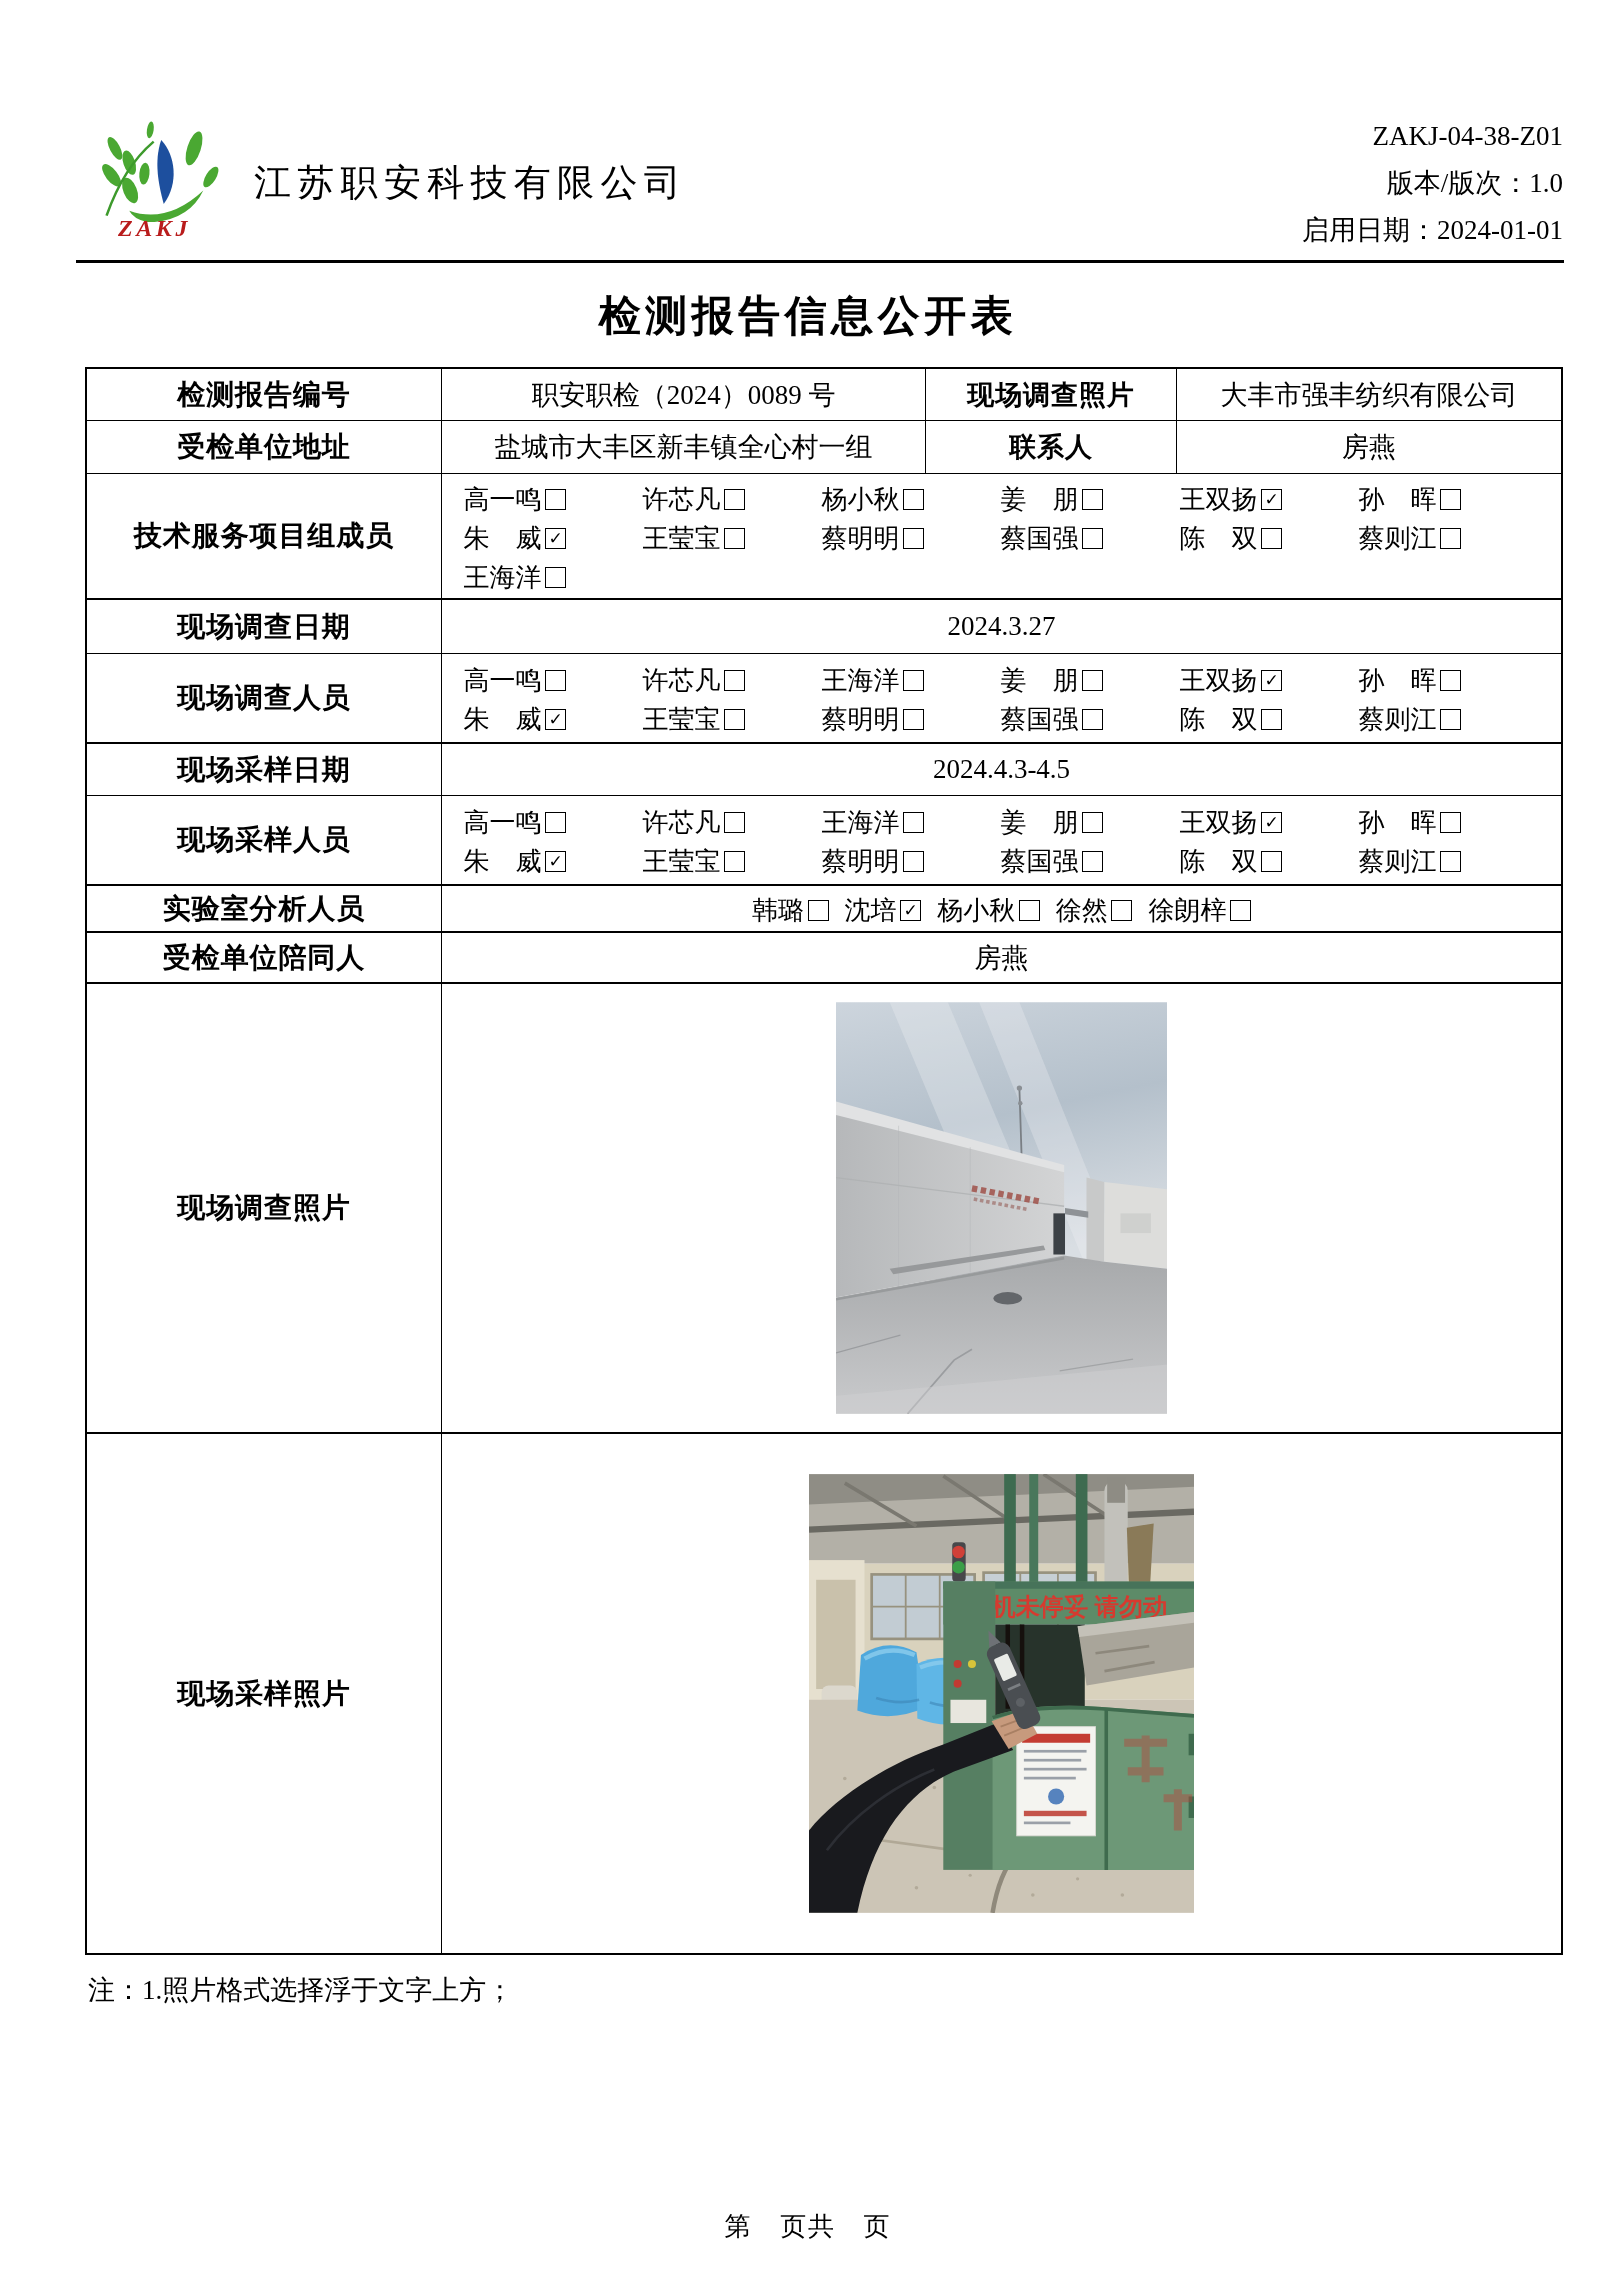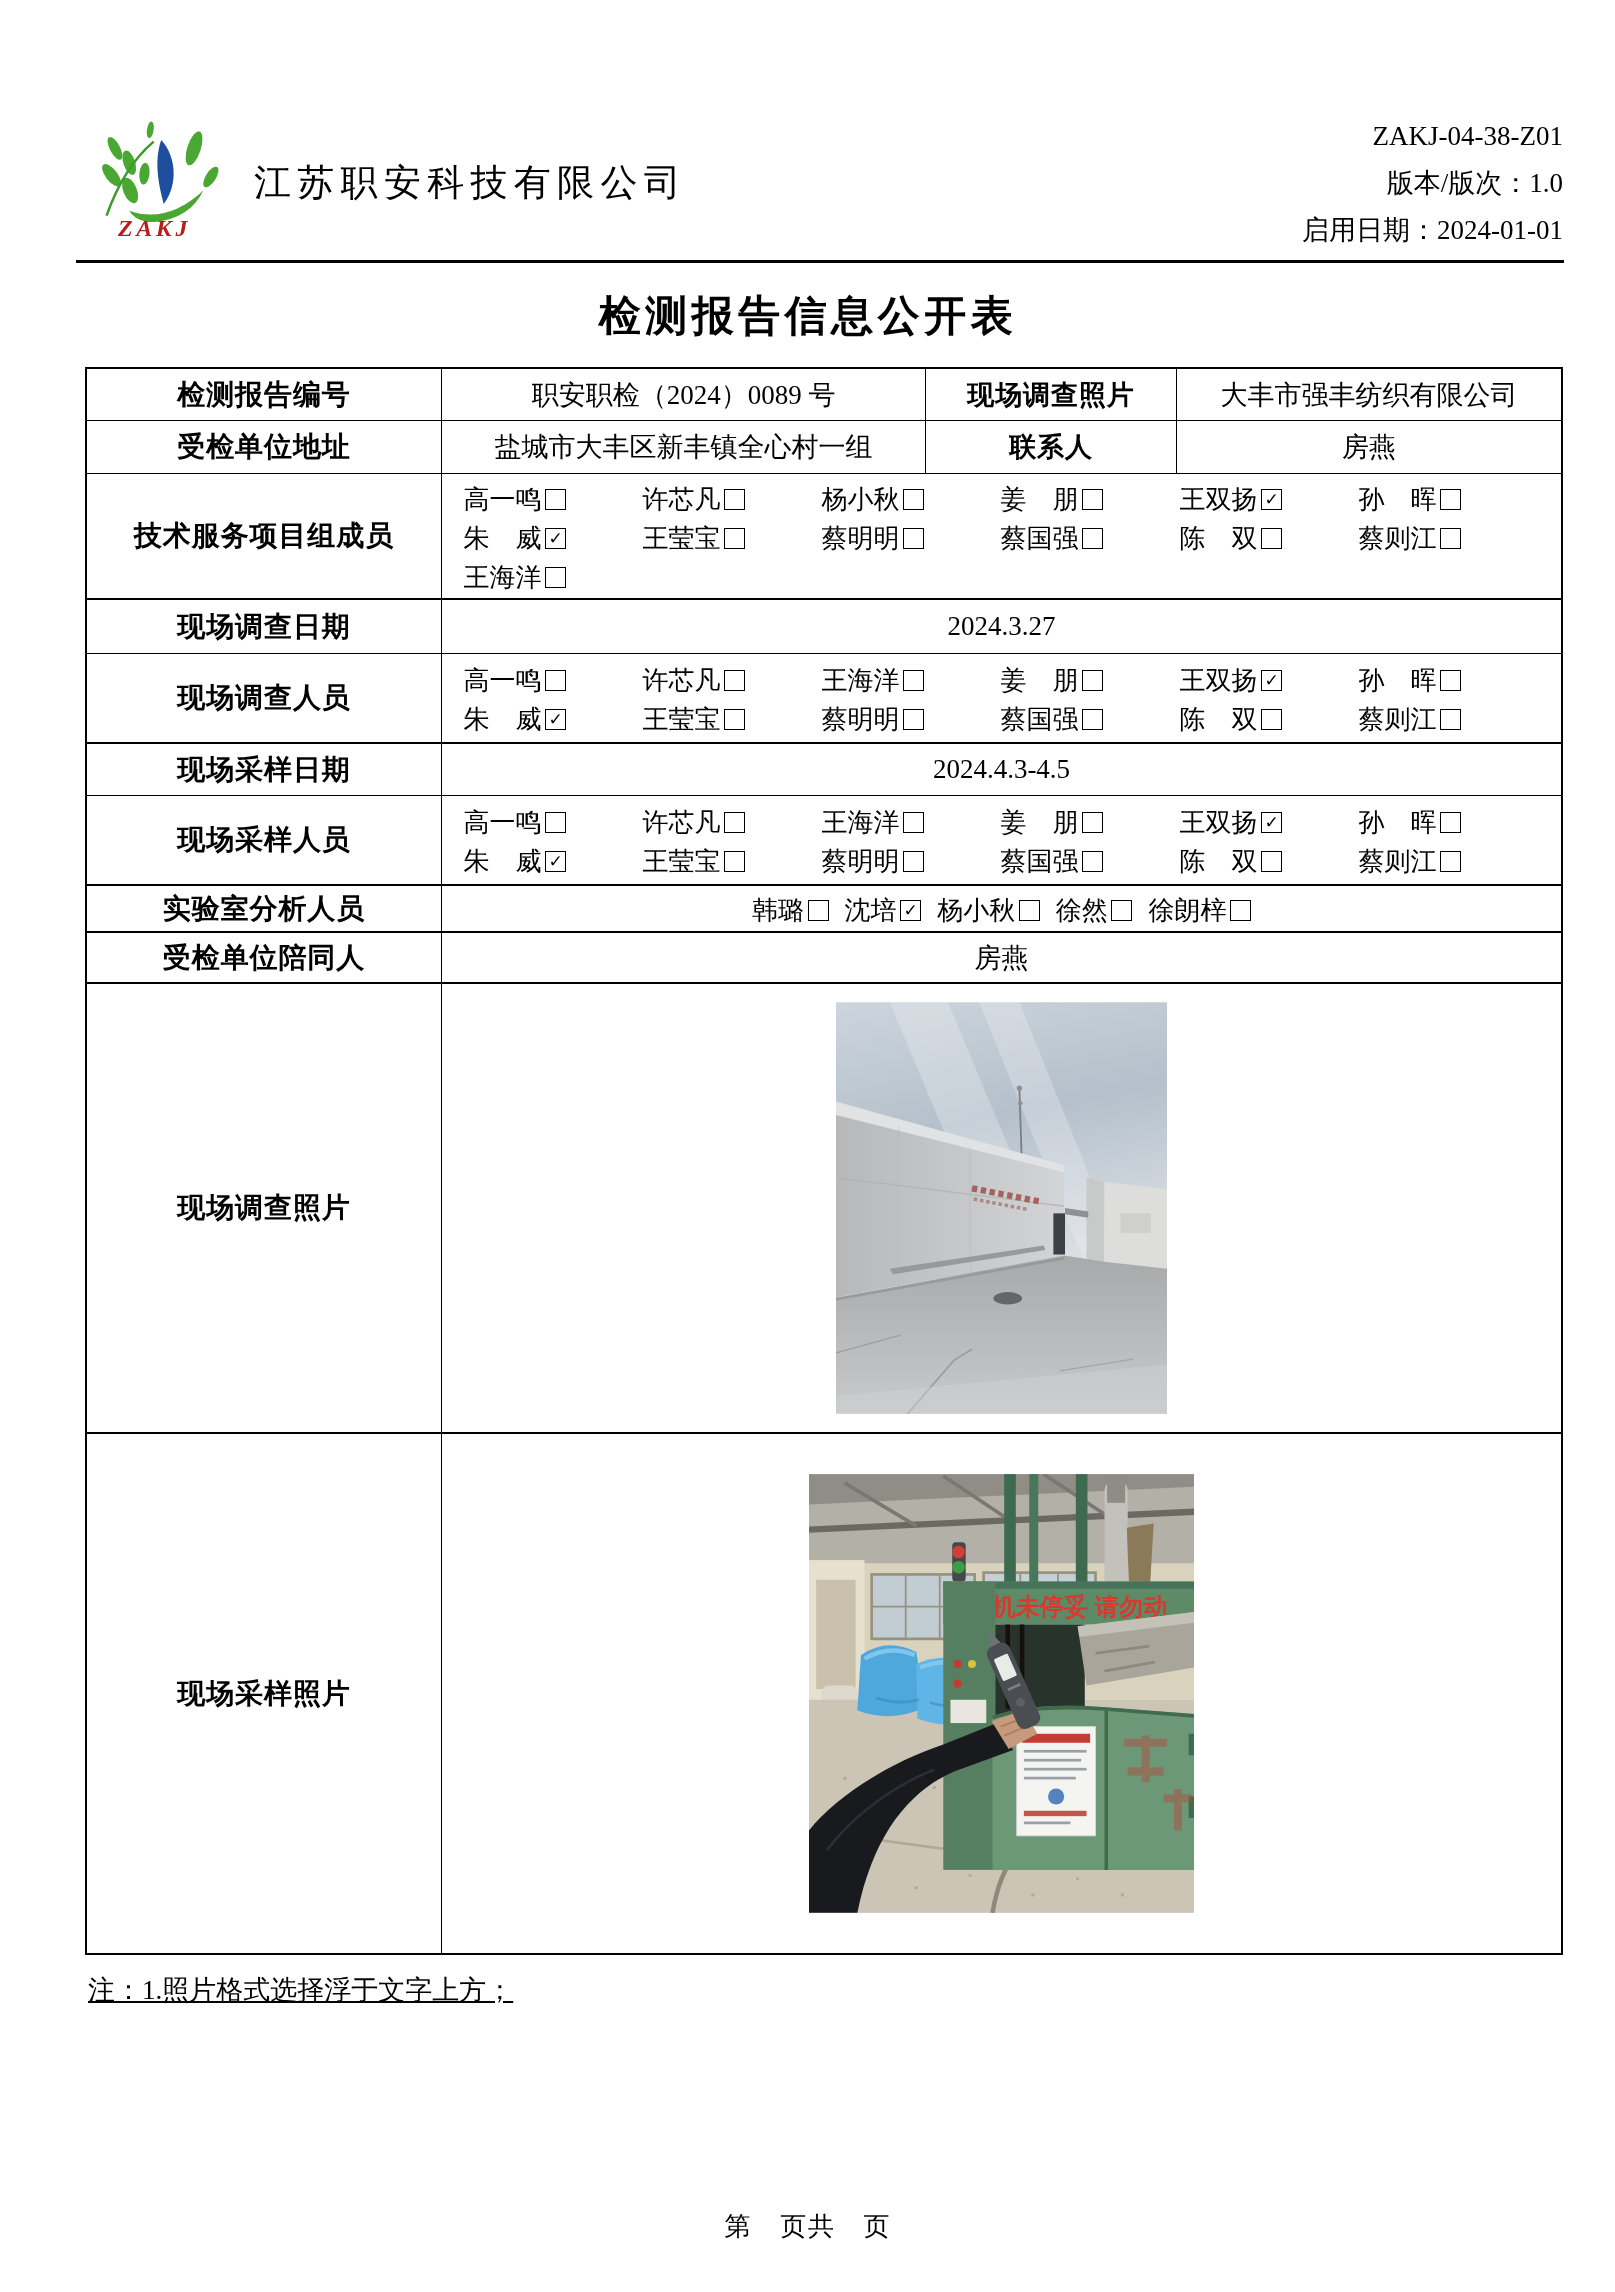--- a/index.html
+++ b/index.html
@@ -39,21 +39,21 @@
   .people .name-item{display:inline-flex;align-items:center;flex:0 0 179px;font-size:26px;white-space:nowrap;}
   .people.center{padding-left:0;}
   .people.center .name-line{justify-content:center;}
   .people.center .name-item{flex:0 0 auto;margin:0 8px;}
   .cb{display:inline-flex;width:19px;height:19px;border:1.8px solid #000;margin-left:3.6px;
       align-items:center;justify-content:center;font-family:"DejaVu Sans",sans-serif;
       font-size:17px;font-weight:bold;line-height:1;flex:0 0 auto;}
 
   .photo-cell svg{display:block;}
 
-  .note{position:absolute;left:88px;top:1972px;font-size:27px;text-decoration:underline;}
+  .note{position:absolute;left:88px;top:1972px;font-size:27px;}
   .footer{position:absolute;left:0;top:2209px;width:100%;text-align:center;font-size:26px;letter-spacing:1.8px;}
 </style>
 </head>
 <body>
 
 <div class="page">
 
   <div class="logo">
     <svg width="143" height="106" viewBox="0 0 170 125">
       <g fill="#4aa832">

